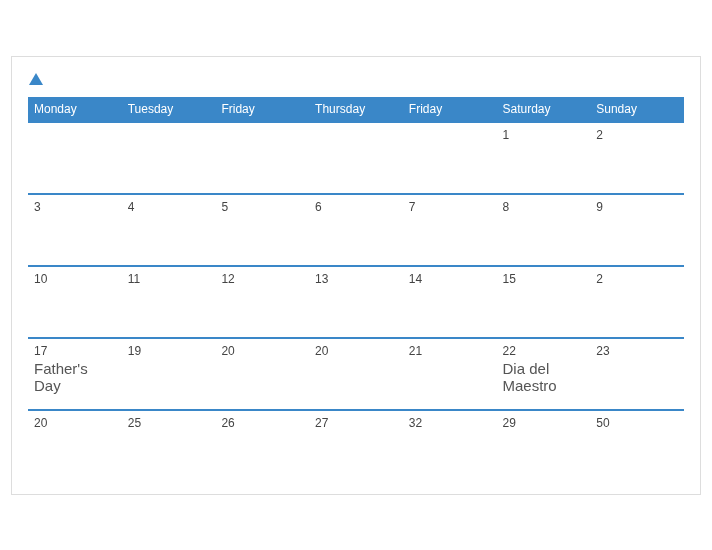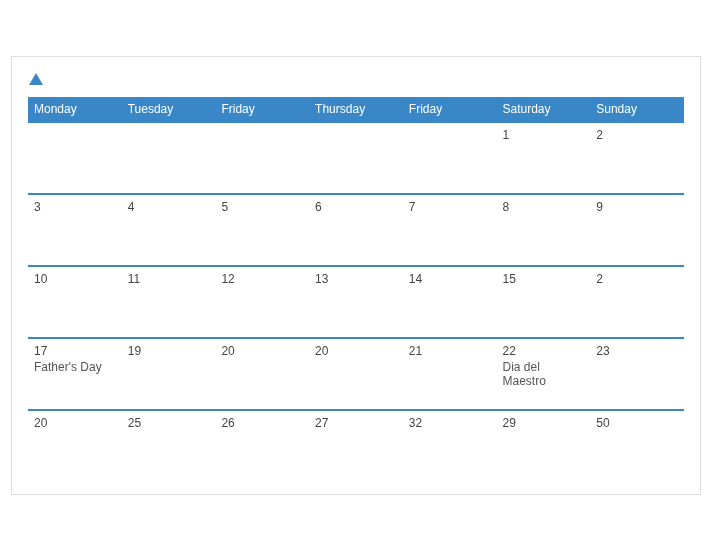--- a/index.html
+++ b/index.html
@@ -89,21 +89,21 @@
       color: #444;
       border: none;
       background: #fff;
     }
     .day-number {
       font-size: 12px;
       color: #444;
       display: block;
     }
     .holiday-label {
-      font-size: 12px;
+      font-size: 15px;
       color: #555;
       display: block;
       margin-top: 2px;
     }
     .empty-cell {
       background: #f5f5f5;
     }
   </style>
 </head>
 <body>

